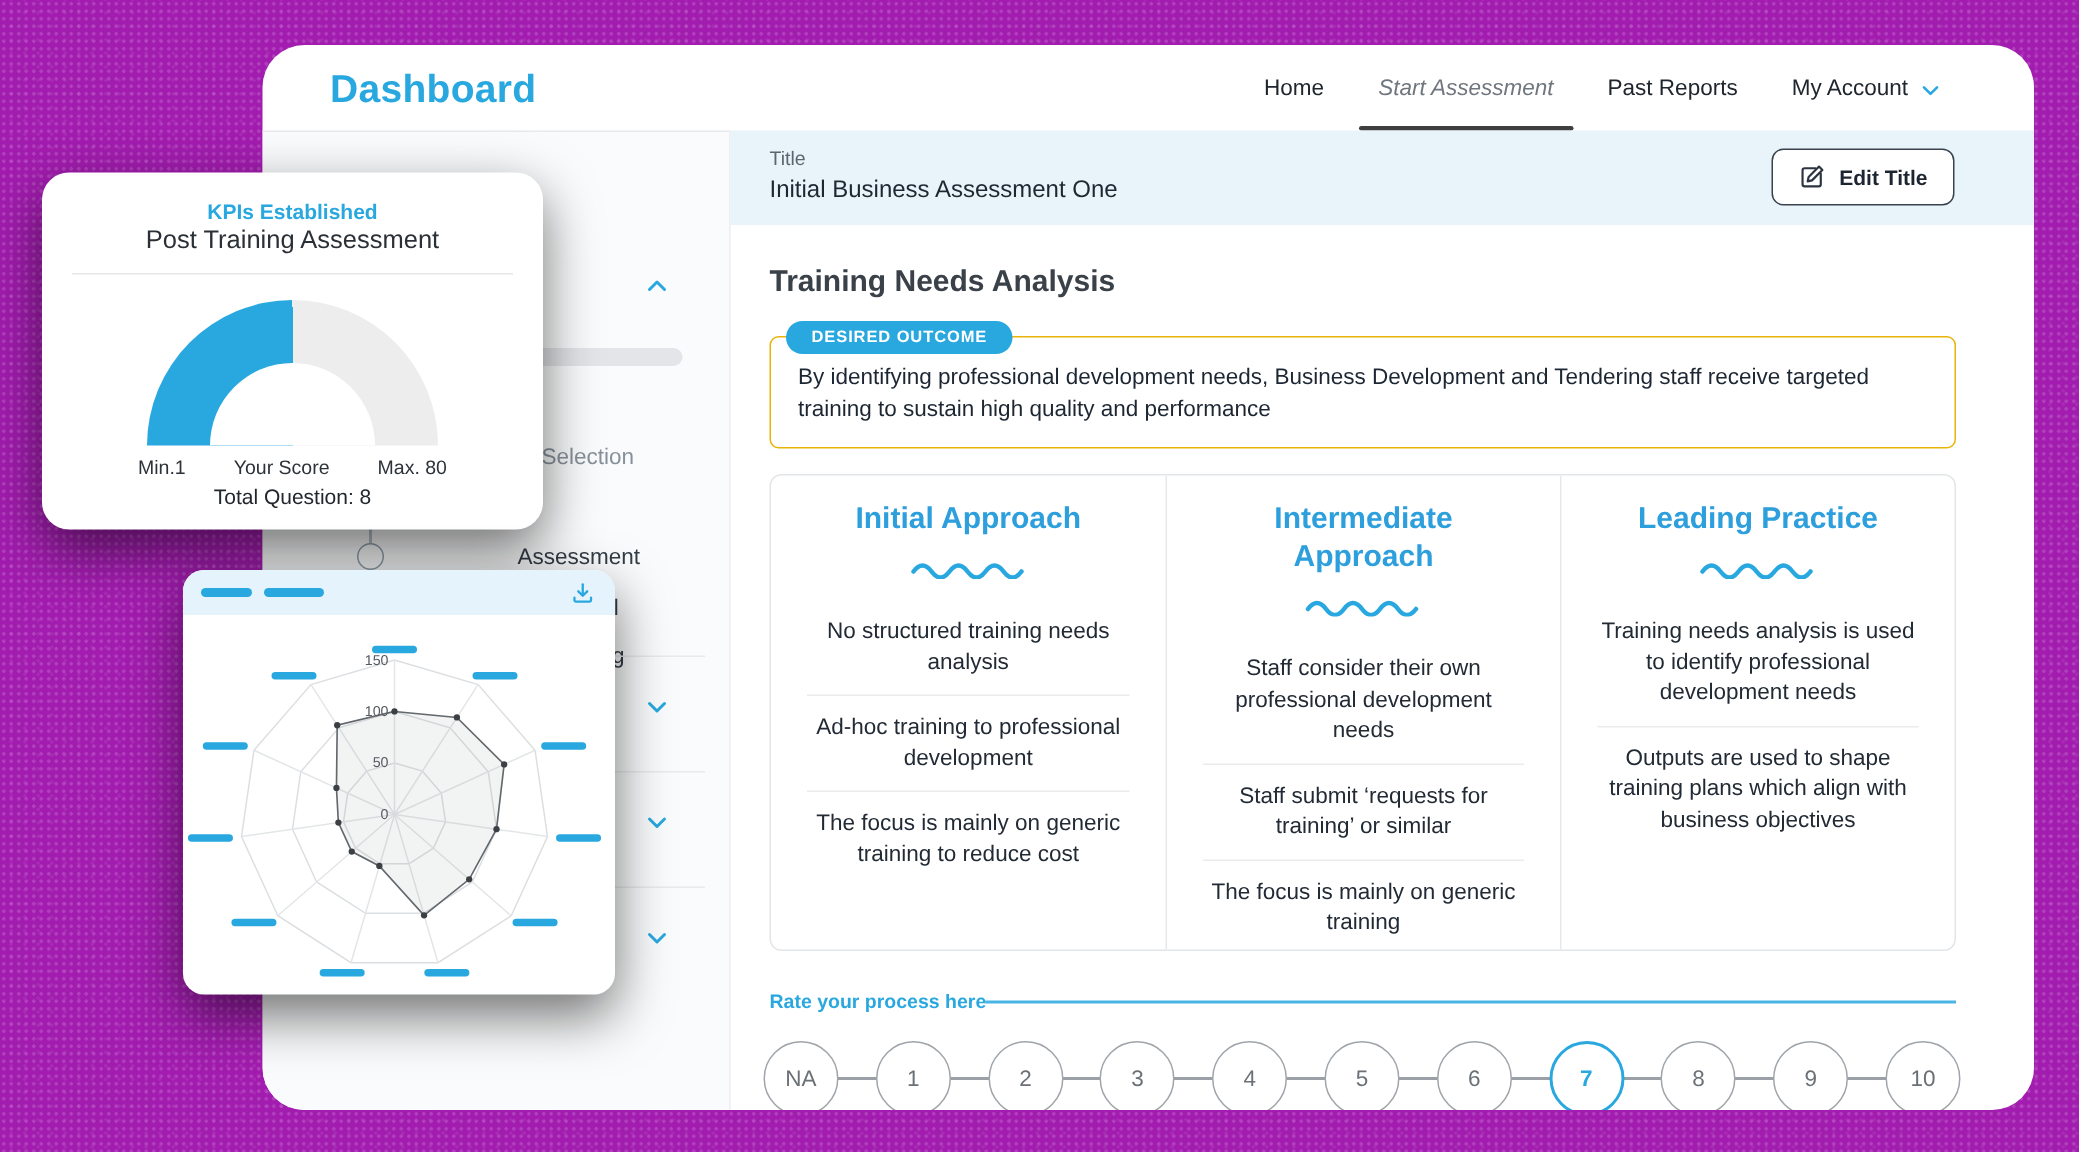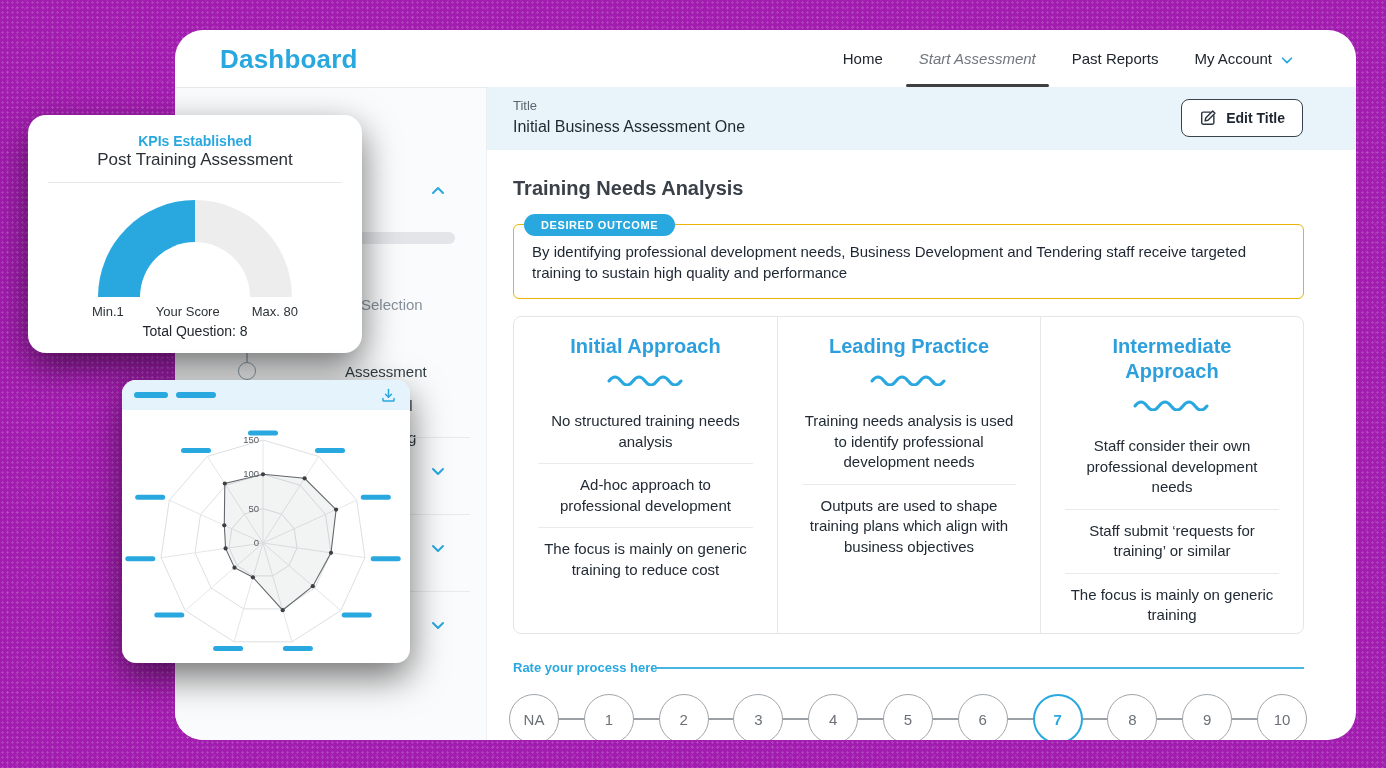--- a/index.html
+++ b/index.html
@@ -190,47 +190,47 @@
 
     <div class="columns-card" id="columns-card">
         <div class="col">
           <div class="col-title" style="color: rgb(45, 159, 220);">Initial Approach</div>
           <svg class="col-wave" width="82" height="14" viewBox="0 0 82 14">
             <path d="M4,9 q6,-8 12,0 t12,0 t12,0 t12,0 t12,0 t12,0" fill="none" stroke="#29A8E0" stroke-width="3" stroke-linecap="round"></path>
           </svg>
           <div class="col-items">
             <div class="col-item">No structured training needs analysis</div>
             <div class="col-sep"></div>
-            <div class="col-item">Ad-hoc approach to professional development</div>
+            <div class="col-item">Ad-hoc training to professional development</div>
             <div class="col-sep"></div>
             <div class="col-item">The focus is mainly on generic training to reduce cost</div>
+          </div>
+        </div>
+        <div class="col">
+          <div class="col-title" style="color: rgb(45, 159, 220);">Intermediate Approach</div>
+          <svg class="col-wave" width="82" height="14" viewBox="0 0 82 14">
+            <path d="M4,9 q6,-8 12,0 t12,0 t12,0 t12,0 t12,0 t12,0" fill="none" stroke="#29A8E0" stroke-width="3" stroke-linecap="round"></path>
+          </svg>
+          <div class="col-items">
+            <div class="col-item">Staff consider their own professional development needs</div>
+            <div class="col-sep"></div>
+            <div class="col-item">Staff submit ‘requests for training’ or similar</div>
+            <div class="col-sep"></div>
+            <div class="col-item">The focus is mainly on generic training</div>
           </div>
         </div>
         <div class="col">
           <div class="col-title" style="color: rgb(45, 159, 220);">Leading Practice</div>
           <svg class="col-wave" width="82" height="14" viewBox="0 0 82 14">
             <path d="M4,9 q6,-8 12,0 t12,0 t12,0 t12,0 t12,0 t12,0" fill="none" stroke="#29A8E0" stroke-width="3" stroke-linecap="round"></path>
           </svg>
           <div class="col-items">
             <div class="col-item">Training needs analysis is used to identify professional development needs</div>
             <div class="col-sep"></div>
             <div class="col-item">Outputs are used to shape training plans which align with business objectives</div>
-          </div>
-        </div>
-        <div class="col">
-          <div class="col-title" style="color: rgb(45, 159, 220);">Intermediate Approach</div>
-          <svg class="col-wave" width="82" height="14" viewBox="0 0 82 14">
-            <path d="M4,9 q6,-8 12,0 t12,0 t12,0 t12,0 t12,0 t12,0" fill="none" stroke="#29A8E0" stroke-width="3" stroke-linecap="round"></path>
-          </svg>
-          <div class="col-items">
-            <div class="col-item">Staff consider their own professional development needs</div>
-            <div class="col-sep"></div>
-            <div class="col-item">Staff submit ‘requests for training’ or similar</div>
-            <div class="col-sep"></div>
-            <div class="col-item">The focus is mainly on generic training</div>
           </div>
         </div>
       </div>
 
     <div class="rate-label" style="color: rgb(41, 168, 224);">Rate your process here</div>
     <div class="rate-line" style="left: 482px; width: 647px; background: rgb(41, 168, 224);"></div>
 
     <div class="rating-row">
       <div class="rating-connector"></div>
       <div class="rating-circles" id="rating-circles">

